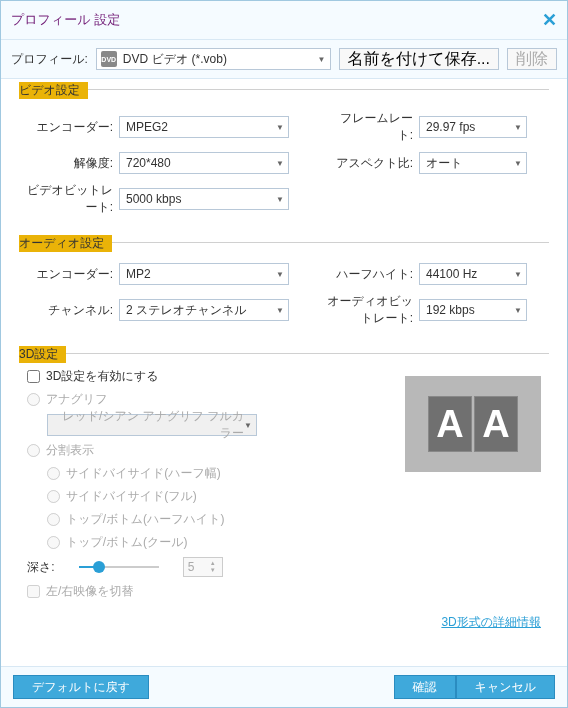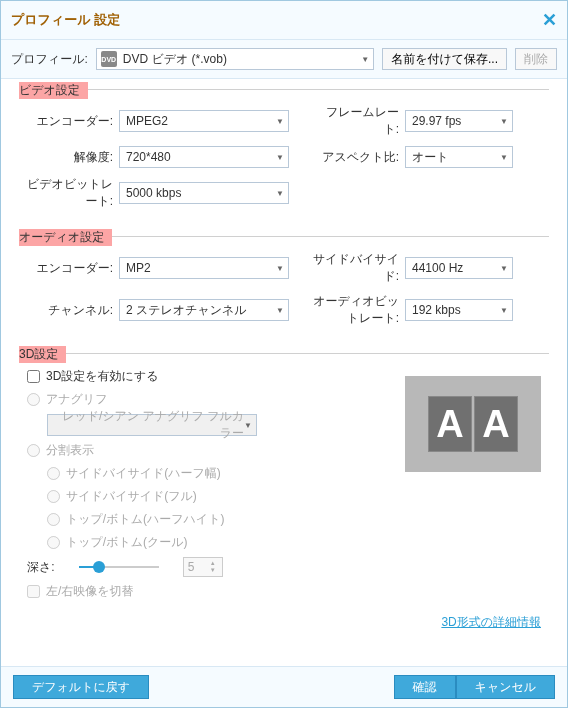--- a/index.html
+++ b/index.html
@@ -1,31 +1,31 @@
 <!DOCTYPE html>
 <html><head>
 <meta charset="utf-8">
 <style>
 * { box-sizing: border-box; margin: 0; padding: 0; }
 body { font-family: "Meiryo UI", "MS PGothic", sans-serif; font-size: 12px; color: #333; background: #fff; width: 568px; height: 708px; overflow: hidden; }
 .window { width: 568px; height: 708px; border: 1px solid #a0c8e0; display: flex; flex-direction: column; }
 .titlebar { background: #f5fbff; padding: 8px 10px; display: flex; align-items: center; justify-content: space-between; border-bottom: 1px solid #d8e8f4; }
-.titlebar-title { font-size: 13px; color: #a16207; font-weight: bold; }
+.titlebar-title { font-size: 13px; color: #701a75; }
 .close-btn { color: #2a9fd6; font-size: 18px; cursor: pointer; font-weight: bold; }
 .toolbar { background: #f5fbff; padding: 8px 10px; display: flex; align-items: center; gap: 8px; border-bottom: 1px solid #d8e8f4; }
 .toolbar-label { color: #333; }
 .profile-select { flex: 1; display: flex; align-items: center; border: 1px solid #b8c8d8; background: #fff; height: 22px; padding: 0 4px; }
 .profile-icon { width: 16px; height: 16px; background: #888; border-radius: 2px; margin-right: 6px; position: relative; display: inline-flex; align-items: center; justify-content: center; color: #fff; font-size: 7px; font-weight: bold; }
 .dropdown-arrow { margin-left: auto; font-size: 8px; color: #666; }
-.btn { border: 1px solid #b8c8d8; background: #f8f8f8; height: 22px; padding: 0 8px; cursor: pointer; font-size: 12px; text-align: right; }
+.btn { border: 1px solid #b8c8d8; background: #f8f8f8; height: 22px; padding: 0 8px; cursor: pointer; font-size: 16px; text-align: right; }
 .btn:disabled { color: #aaa; cursor: default; }
 .content { flex: 1; padding: 10px 18px; overflow-y: auto; background: #fff; }
 .fieldset { border: none; border-top: 1px solid #d0d0d0; padding: 14px 8px 10px 8px; margin-bottom: 8px; position: relative; }
-.fieldset-legend { position: absolute; top: -8px; left: 0; background: #fca5a5; padding-right: 8px; color: #333; }
-.row-2col { display: flex; gap: 10px; margin-bottom: 8px; }
+.fieldset-legend { position: absolute; top: -8px; left: 0; background: #eab308; padding-right: 8px; color: #333; }
+.row-2col { display: flex; gap: 24px; margin-bottom: 8px; margin-top: 6px; }
 .field { display: flex; align-items: center; }
 .field-left { width: 276px; }
 .field-right { flex: 1; }
 .label-col { width: 92px; text-align: right; padding-right: 6px; color: #333; }
 .select { border: 1px solid #b8c8d8; background: #fff; height: 22px; padding: 0 4px 0 6px; display: flex; align-items: center; font-size: 12px; text-align: right; }
 .select-w { width: 170px; }
 .select-w2 { width: 108px; }
 .select .dropdown-arrow { margin-left: auto; }
 .threed-section { display: flex; gap: 16px; }
 .threed-left { flex: 1; }
@@ -123,21 +123,21 @@
       <span class="fieldset-legend">オーディオ設定</span>
       <div class="row-2col">
         <div class="field field-left">
           <span class="label-col">エンコーダー:</span>
           <div class="select select-w">
             <span>MP2</span>
             <span class="dropdown-arrow">▼</span>
           </div>
         </div>
         <div class="field field-right">
-          <span class="label-col">サイドバイサイド:</span>
+          <span class="label-col">ハーフハイト:</span>
           <div class="select select-w2">
             <span>44100 Hz</span>
             <span class="dropdown-arrow">▼</span>
           </div>
         </div>
       </div>
       <div class="row-2col">
         <div class="field field-left">
           <span class="label-col">チャンネル:</span>
           <div class="select select-w">

